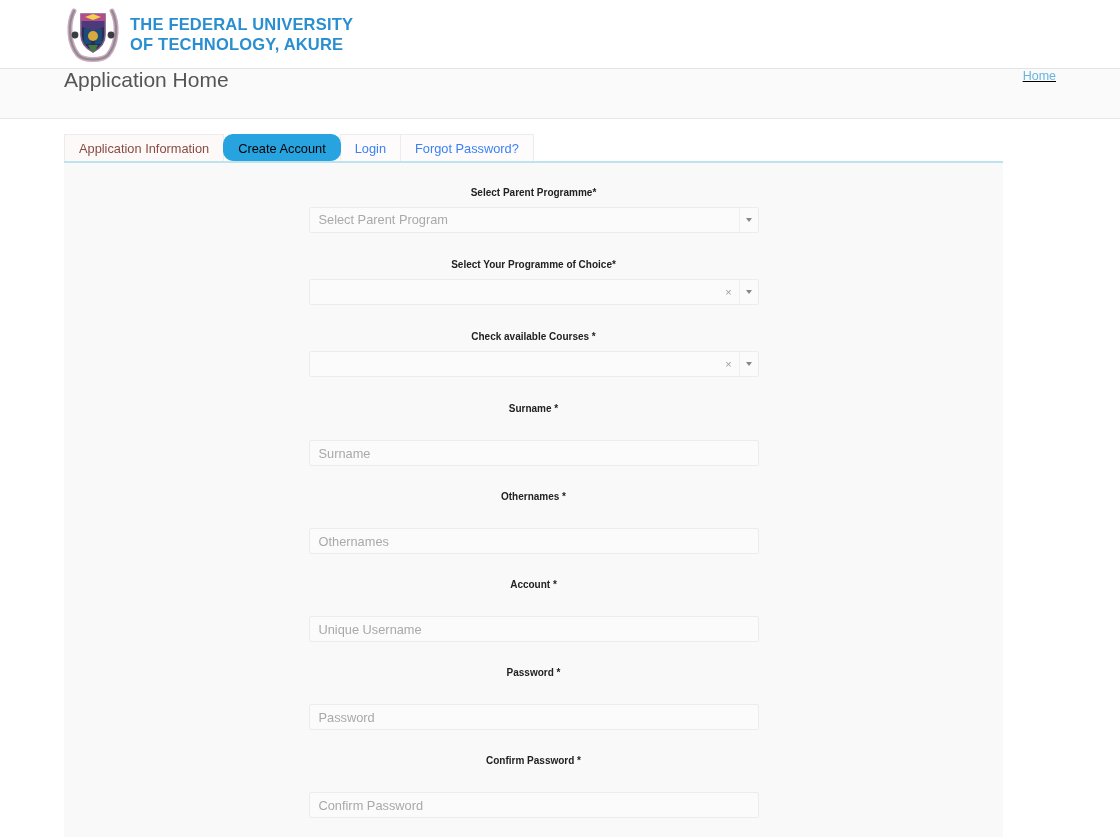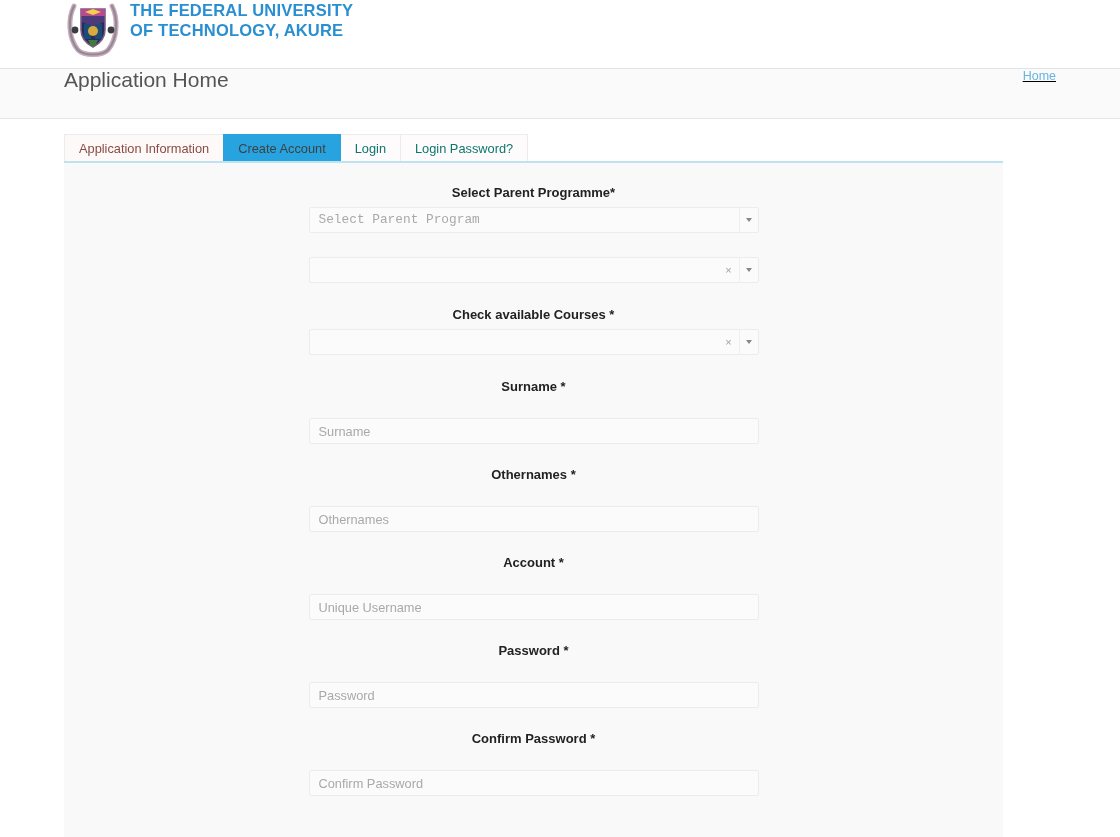--- a/index.html
+++ b/index.html
@@ -10,20 +10,21 @@
     font-family: "Liberation Sans", sans-serif;
     -webkit-font-smoothing: antialiased;
   }
 
   
   .brand-bar {
     height: 69px;
     background: #ffffff;
     border-bottom: 1px solid #e3e3e3;
     display: flex;
+    align-items: center;
     padding-left: 64px;
   }
   .brand-logo {
     width: 58px; height: 58px;
     flex: 0 0 58px;
     position: relative;
     margin-right: 8px;
   }
   .brand-logo svg { display: block; }
   .brand-text {
@@ -79,54 +80,55 @@
     margin-top: 15px;
   }
   .tab {
     height: 27px;
     line-height: 27px;
     padding: 0 14px;
     font-size: 12.8px;
     background: #fdfbfb;
     border: 1px solid #ececec;
     border-bottom: none;
-    color: #0f766e;
+    color: #3b82f6;
     cursor: pointer;
     white-space: nowrap;
     margin-right: -1px;
   }
   .tab.first {
     color: #8a4b43;
     background: #fdf9f9;
   }
   .tab.active {
     background: #27a4e0;
     border-color: #27a4e0;
-    color: #404040;
+    color: #000000;
     position: relative;
     z-index: 2;
+    border-radius: 10px;
   }
 
   
   .tab-body {
     background: #f9f9f9;
     min-height: 675px;
     padding-top: 18px;
   }
 
   
   .form {
     width: 450px;
     margin: 0 auto;
   }
   .fld { margin-bottom: 0; }
   .fld-label {
     display: block;
     text-align: center;
-    font-size: 13px;
+    font-size: 10px;
     font-weight: bold;
     color: #222222;
     margin: 0 0 6px 0;
     line-height: 16px;
   }
   .fld-label.first { margin-top: 4px; }
 
   .txt {
     display: block;
     width: 100%;
@@ -158,21 +160,20 @@
     cursor: pointer;
   }
   .sel2-text {
     flex: 1 1 auto;
     padding: 0 9px;
     font-size: 12.8px;
     color: #a9a9a9;
     line-height: 24px;
     overflow: hidden;
     white-space: nowrap;
-    font-family: Liberation Mono, monospace;
   }
   .sel2-clear {
     flex: 0 0 auto;
     width: 20px;
     text-align: center;
     font-size: 11px;
     color: #a0a0a0;
     line-height: 24px;
     cursor: pointer;
   }
@@ -229,38 +230,39 @@
   </div>
 </div>
 
 <div class="content-wrap">
   <div class="panel">
 
     <div class="tabs">
       <div class="tab first">Application Information</div>
       <div class="tab active">Create Account</div>
       <div class="tab">Login</div>
-      <div class="tab">Login Password?</div>
+      <div class="tab">Forgot Password?</div>
     </div>
 
     <div class="tab-body">
       <form class="form">
 
         <div class="fld">
           <label class="fld-label first">Select Parent Programme*</label>
           <div class="sel2">
             <span class="sel2-text">Select Parent Program</span>
             <span class="sel2-arrow">
                 <i></i>
               </span>
           </div>
         </div>
         <div class="gap"></div>
 
         <div class="fld">
+          <label class="fld-label">Select Your Programme of Choice*</label>
           <div class="sel2">
             <span class="sel2-text"></span>
             <span class="sel2-clear">×</span>
             <span class="sel2-arrow">
                 <i></i>
               </span>
           </div>
         </div>
         <div class="gap"></div>
 

